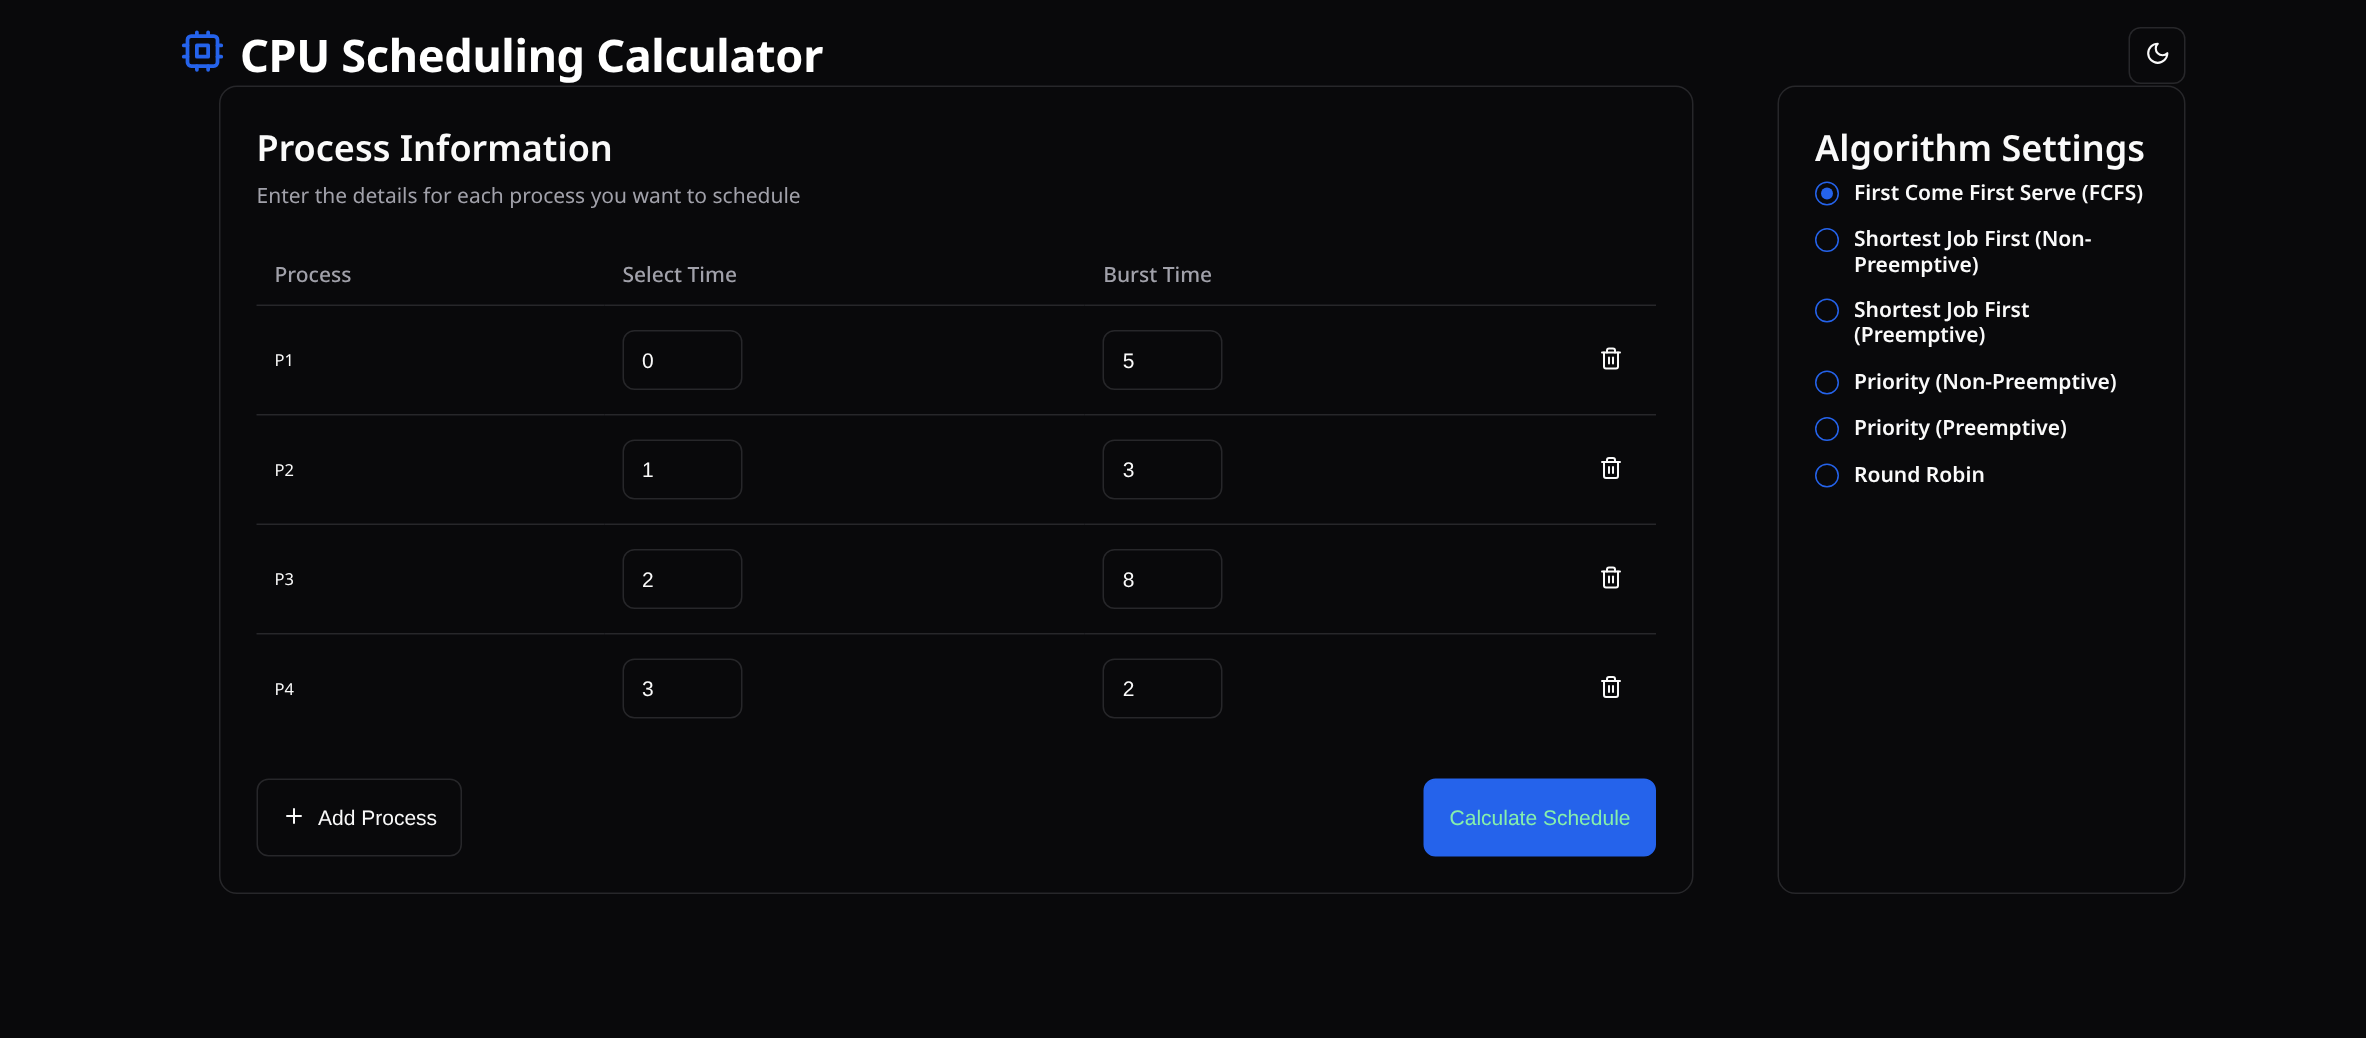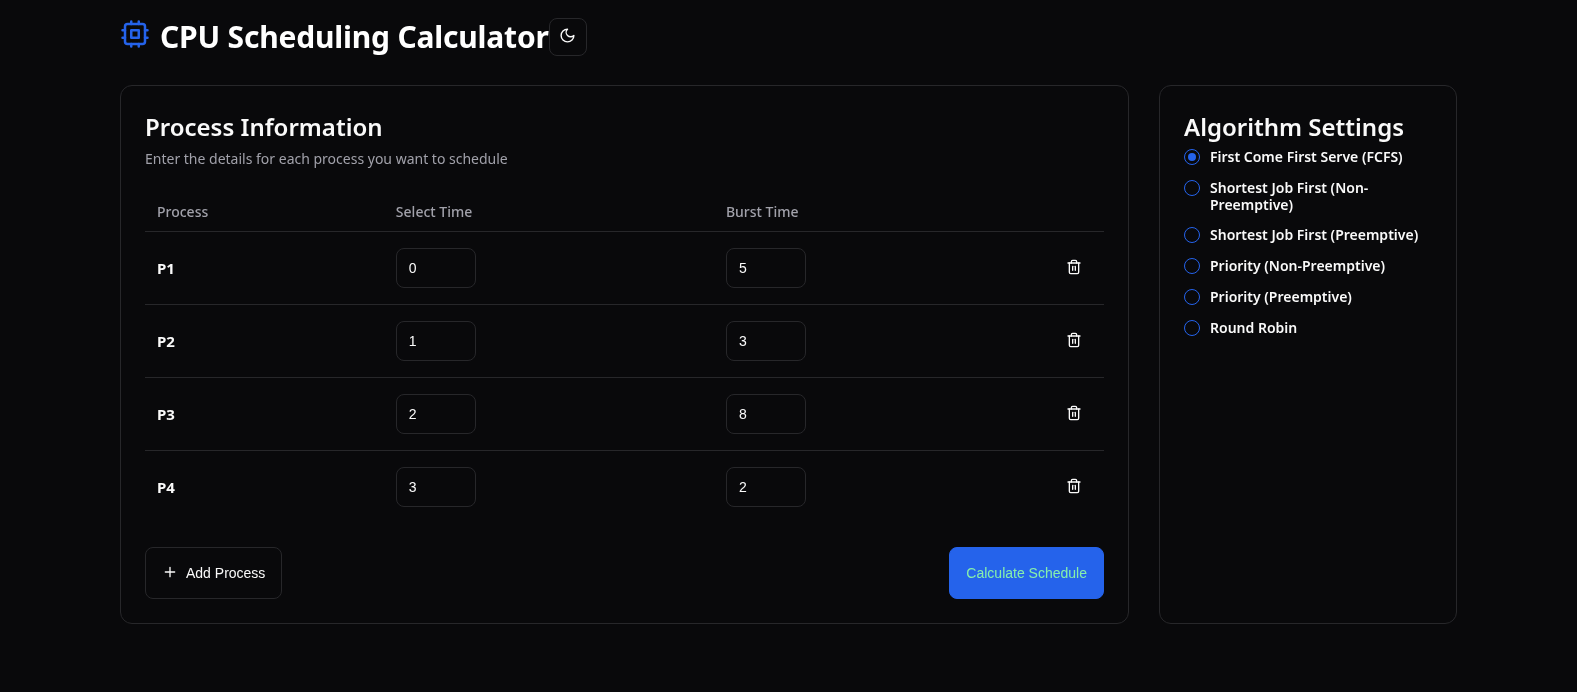--- a/index.html
+++ b/index.html
@@ -10,21 +10,21 @@
     width: 1577px;
     height: 692px;
     overflow: hidden;
   }
   .container {
     padding: 16px 120px 0 120px;
   }
   .header-row {
     display: flex;
     align-items: center;
-    margin-bottom: 28px;
+    justify-content: space-between;
   }
   .title-wrap {
     display: flex;
     align-items: center;
     gap: 10px;
   }
   .title {
     font-size: 30px;
     font-weight: 700;
     color: #ffffff;
@@ -45,20 +45,21 @@
   .main-grid {
     display: grid;
     grid-template-columns: 1fr 298px;
     gap: 30px;
   }
   .card {
     border: 1px solid #27272a;
     border-radius: 12px;
     padding: 24px;
     background: #09090b;
+    margin-left: 26px;
   }
   .card-title {
     font-size: 24px;
     font-weight: 600;
     margin-bottom: 6px;
   }
   .card-desc {
     color: #a1a1aa;
     font-size: 14px;
     margin-bottom: 24px;
@@ -75,22 +76,22 @@
     padding: 10px 12px;
     border-bottom: 1px solid #27272a;
   }
   tbody td {
     padding: 16px 12px;
     border-bottom: 1px solid #27272a;
     vertical-align: middle;
   }
   tbody tr:last-child td { border-bottom: none; }
   .proc-name {
-    font-weight: 700;
-    font-size: 15px;
+    font-weight: 400;
+    font-size: 11px;
   }
   .num-input {
     width: 80px;
     height: 40px;
     background: #09090b;
     border: 1px solid #27272a;
     border-radius: 8px;
     color: #fafafa;
     font-size: 14px;
     padding: 0 12px;

